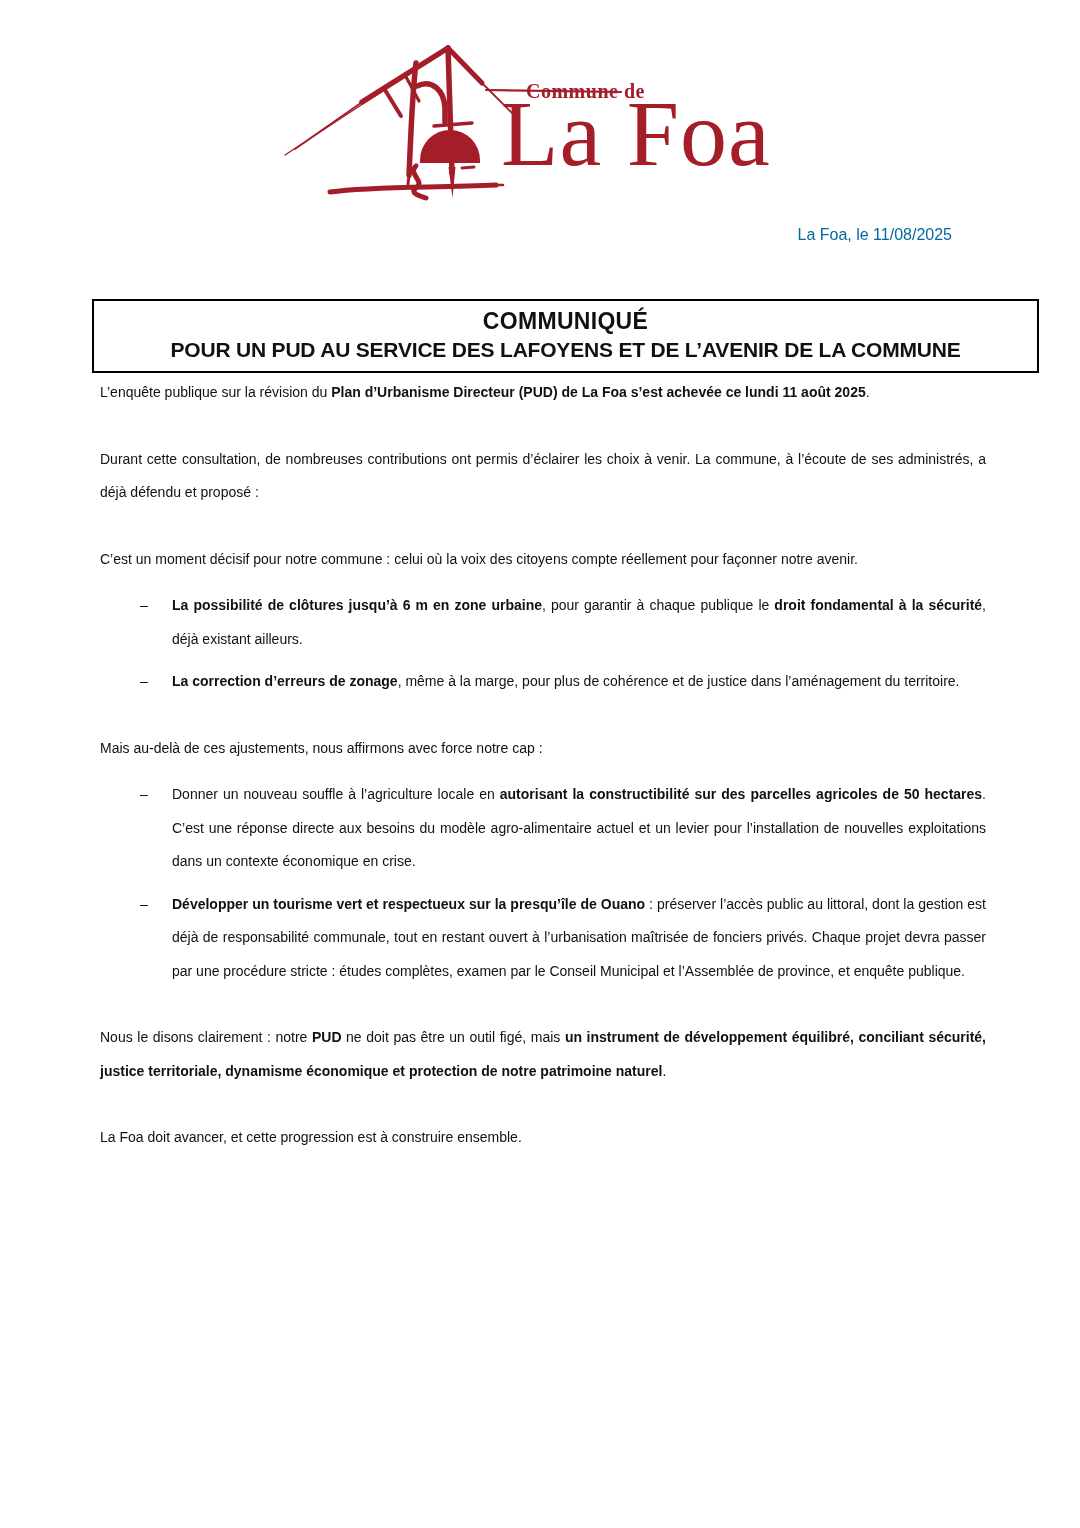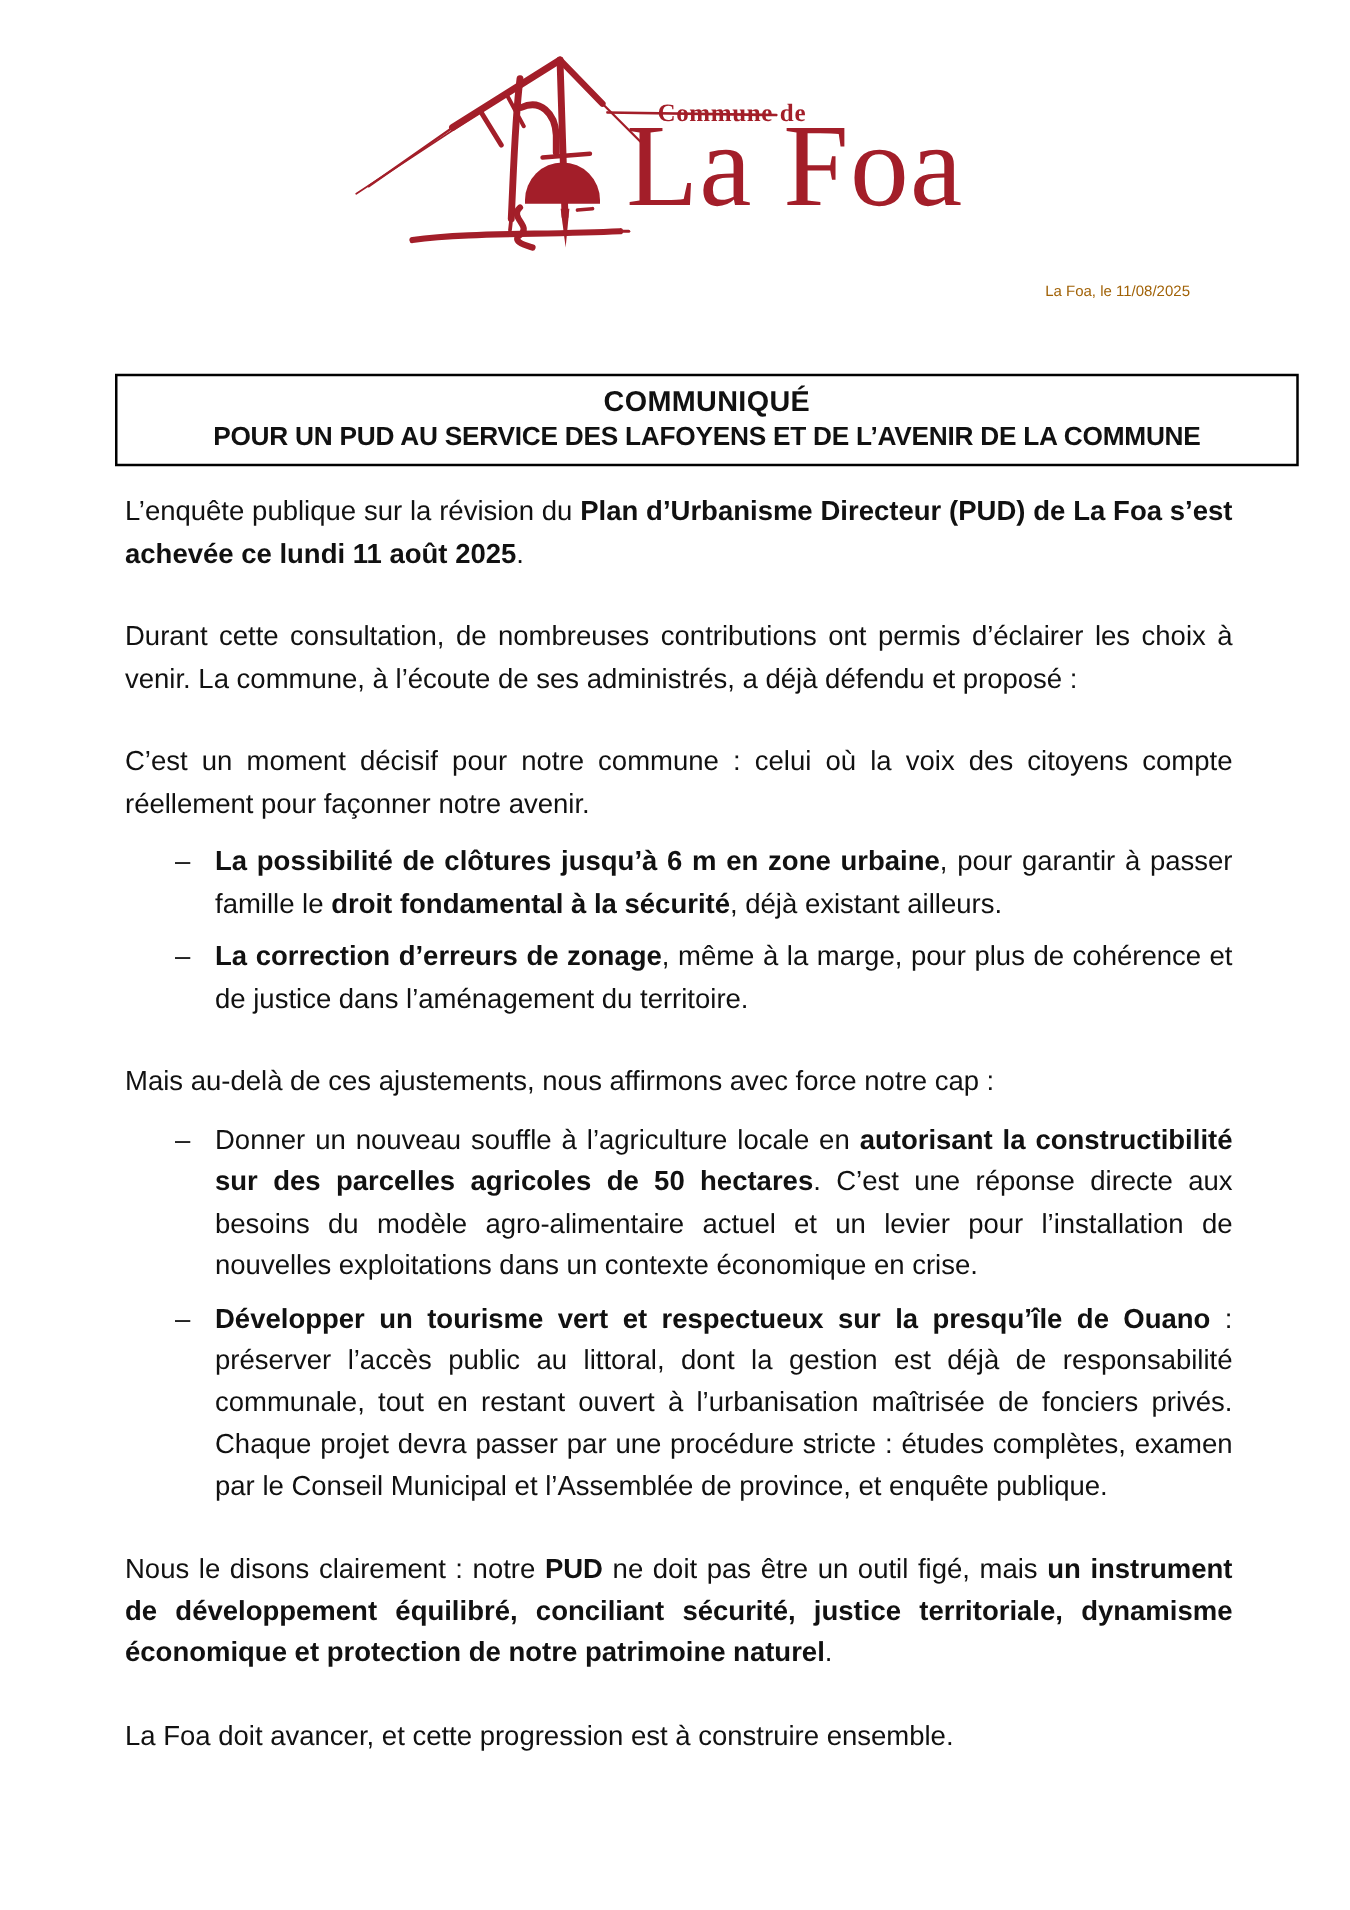--- a/index.html
+++ b/index.html
@@ -25,37 +25,37 @@
   .logo-lafoa {
     position: absolute; left: 202px; top: 51px;
     font-family: Liberation Serif, serif; font-weight: normal;
     font-size: 94px; line-height: 1; color: var(--logo-red);
     letter-spacing: 1px; white-space: nowrap; margin-left: 16px;
   }
 
   
   .date-line {
     position: absolute; top: 226px; right: 128px;
-    font-size: 12px; color: #a16207;
+    font-size: 16px; color: #0369a1;
   }
 
   
   .title-box {
     position: absolute; left: 92px; top: 299px; width: 947px;
     border: 2px solid #000;
     padding: 7px 4px 9px 4px;
     text-align: center;
   }
   .title-line1 { font-weight: bold; font-size: 23px; letter-spacing: 0.3px; }
   .title-line2 { font-weight: bold; font-size: 21px; letter-spacing: -0.2px; white-space: nowrap; margin-top: 3px; text-align: center; }
 
   
   .content {
-    position: absolute; left: 100px; top: 392px; width: 886px;
-    font-size: 22px; line-height: 33.5px;
+    position: absolute; left: 100px; top: 376px; width: 886px;
+    font-size: 14px; line-height: 33.5px;
     text-align: justify;
   }
   .content p.para { margin: 0 0 33px 0; }
   .content b { font-weight: bold; }
   .list { margin: -20px 0 33px 0; }
   .list-item { display: flex; padding-left: 40px; margin-bottom: 9px; }
   .list-item:last-child { margin-bottom: 0; }
   .marker { flex: 0 0 32px; width: 32px; }
   .item-body { flex: 1 1 auto; text-align: justify; }
 </style>
@@ -112,21 +112,21 @@
     <div class="title-line2">POUR UN PUD AU SERVICE DES LAFOYENS ET DE L’AVENIR DE LA COMMUNE</div>
   </div>
 
   <div class="content">
       <p class="para"><span>L’enquête publique sur la révision du </span><b>Plan d’Urbanisme Directeur (PUD) de La Foa s’est achevée ce lundi 11 août 2025</b><span>.</span></p>
       <p class="para"><span>Durant cette consultation, de nombreuses contributions ont permis d’éclairer les choix à venir. La commune, à l’écoute de ses administrés, a déjà défendu et proposé :</span></p>
       <p class="para"><span>C’est un moment décisif pour notre commune : celui où la voix des citoyens compte réellement pour façonner notre avenir.</span></p>
       <div class="list">
         <div class="list-item">
           <span class="marker">–</span>
-          <span class="item-body"><b>La possibilité de clôtures jusqu’à 6 m en zone urbaine</b><span>, pour garantir à passer famille le </span><b>droit fondamental à la sécurité</b><span>, déjà existant ailleurs.</span></span>
+          <span class="item-body"><b>La possibilité de clôtures jusqu’à 6 m en zone urbaine</b><span>, pour garantir à chaque publique le </span><b>droit fondamental à la sécurité</b><span>, déjà existant ailleurs.</span></span>
         </div>
         <div class="list-item">
           <span class="marker">–</span>
           <span class="item-body"><b>La correction d’erreurs de zonage</b><span>, même à la marge, pour plus de cohérence et de justice dans l’aménagement du territoire.</span></span>
         </div>
       </div>
       <p class="para"><span>Mais au-delà de ces ajustements, nous affirmons avec force notre cap :</span></p>
       <div class="list">
         <div class="list-item">
           <span class="marker">–</span>

